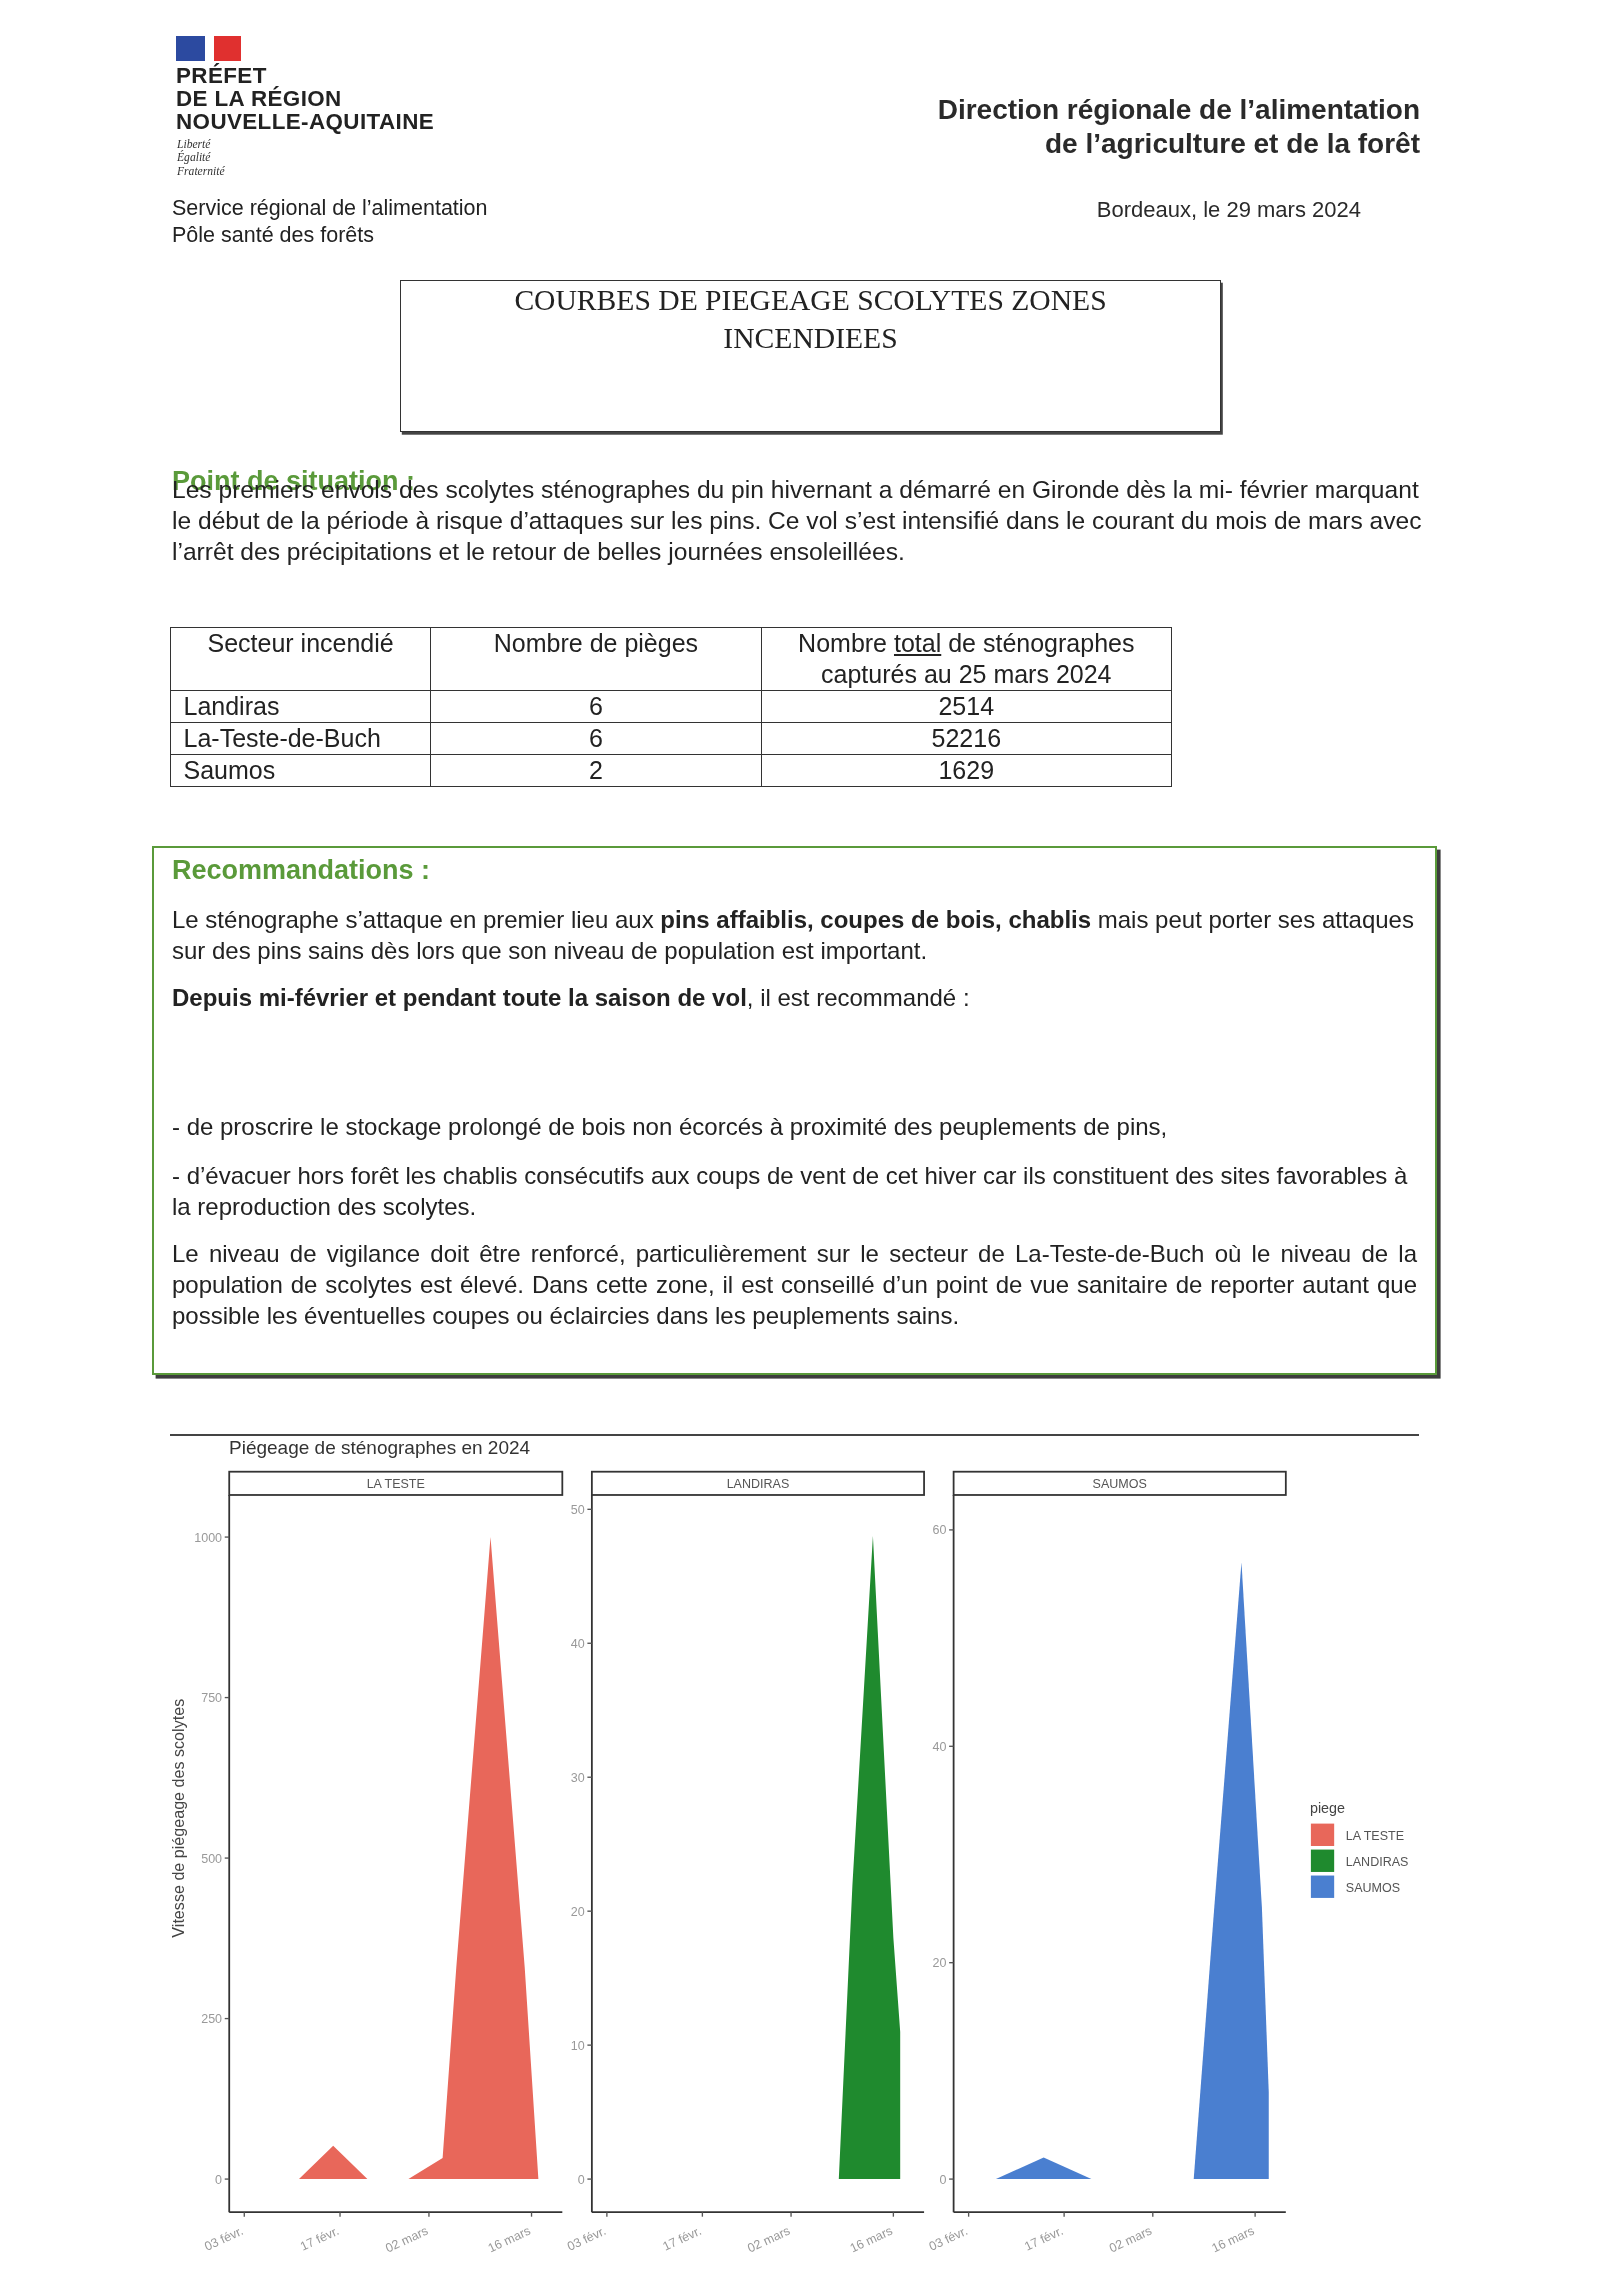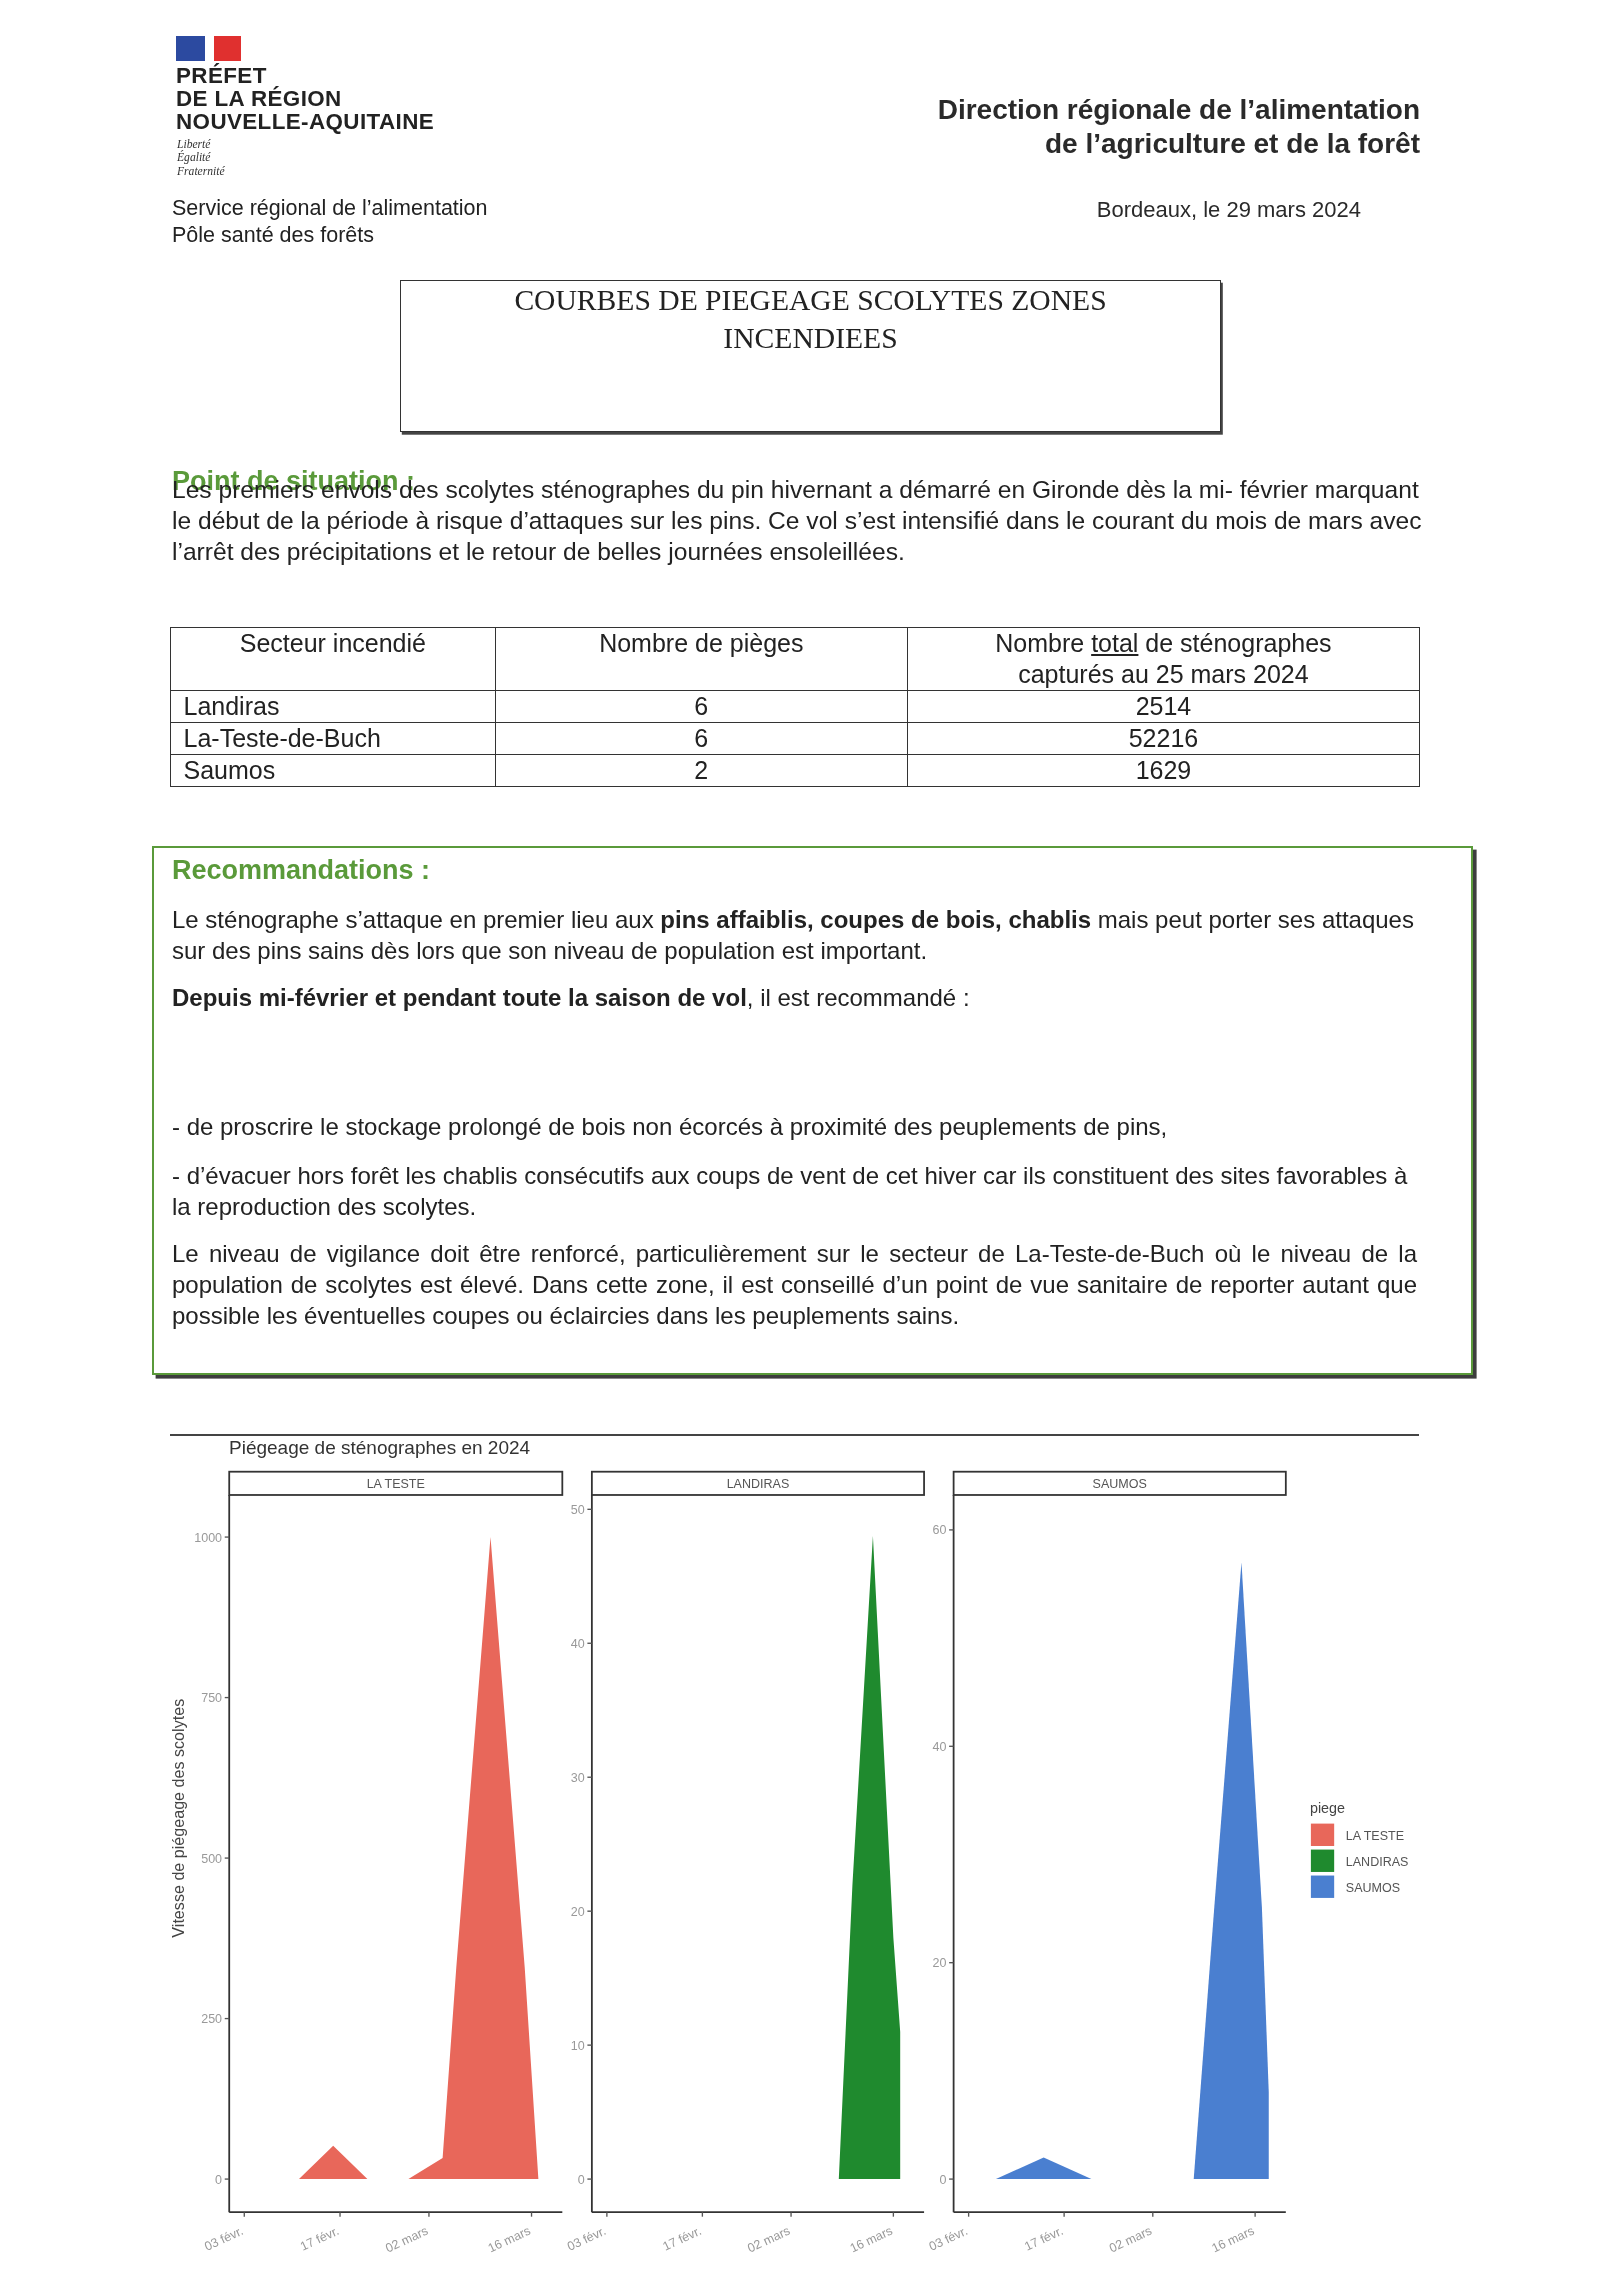--- a/index.html
+++ b/index.html
@@ -15,27 +15,27 @@
   .direction{right:181px;top:93px;text-align:right;font-weight:bold;font-size:28px;line-height:34px;color:#2a2a2a;}
   .dateline{right:240px;top:197px;font-size:22px;color:#2a2a2a;}
   
   .msgbox{left:400px;top:280px;width:819px;height:150px;border:1.8px solid #333;box-shadow:1.8px 2.7px 0 #444;text-align:center;font-family:"Liberation Serif",serif;}
   .msgbox .t1{font-weight:bold;font-size:38px;margin-top:18px;line-height:39px;color:#222;}
   .msgbox .t2{font-size:29.6px;line-height:38px;color:#222;}
   
   .h-green{font-weight:bold;font-size:27px;color:#5a9a3a;}
   .psit-title{left:172px;top:466px;}
   .psit-text{left:172px;top:474px;width:1254px;font-size:24.6px;line-height:31px;color:#222;}
-  table.sect{position:absolute;left:170px;top:627px;width:1250px;border-collapse:collapse;font-size:25px;color:#222;}
+  table.sect{position:absolute;left:170px;top:627px;width:1002px;border-collapse:collapse;font-size:25px;color:#222;}
   table.sect td, table.sect th{border:1.8px solid #333;padding:0 12.5px;font-weight:normal;line-height:31px;}
   table.sect th{text-align:center;vertical-align:top;}
   table.sect td.c{text-align:center;}
   u.tot{text-decoration:underline;}
   
-  .reco{left:152px;top:846px;width:1281px;height:525px;border:2.7px solid #5a9a3a;box-shadow:3.6px 3.6px 0 #3d3d3d;padding-left:36px;}
+  .reco{left:152px;top:846px;width:1281px;height:525px;border:2.7px solid #5a9a3a;box-shadow:3.6px 3.6px 0 #3d3d3d;}
   .reco-title{position:absolute;left:18px;top:7.2px;}
   .reco p{position:absolute;left:18px;width:1245px;margin:0;font-size:24px;line-height:31px;color:#222;}
   .reco p b{font-weight:bold;}
   
   .chart-rule{left:170px;top:1434px;width:1249px;height:1.8px;background:#444;}
   .chart-title{left:229px;top:1437px;font-size:19px;color:#333;}
   svg.chart{position:absolute;left:0;top:1433px;}
 </style>
 </head>
 <body>

